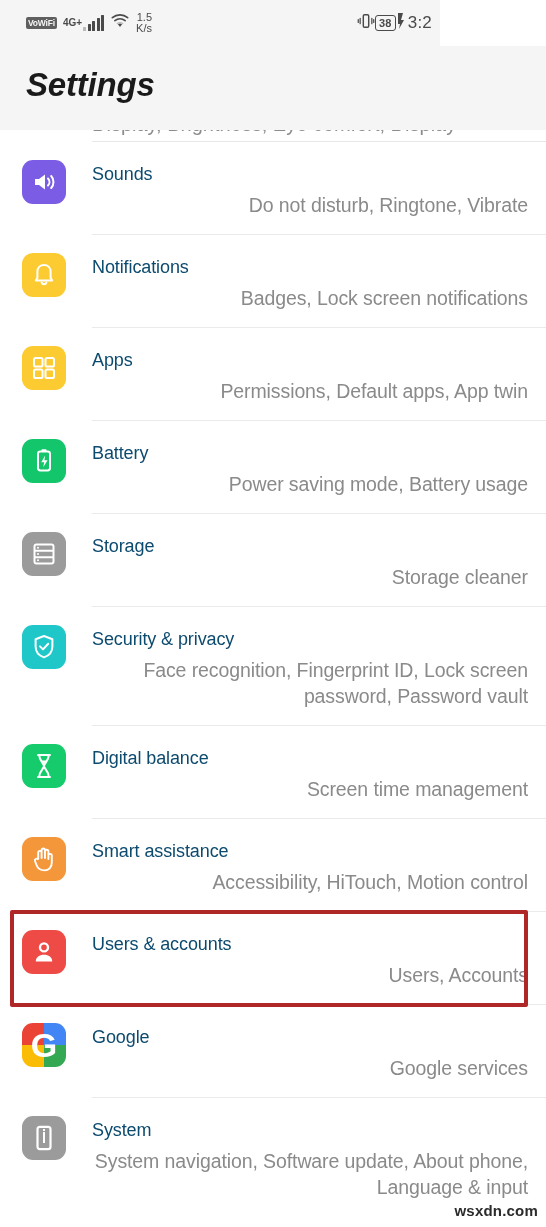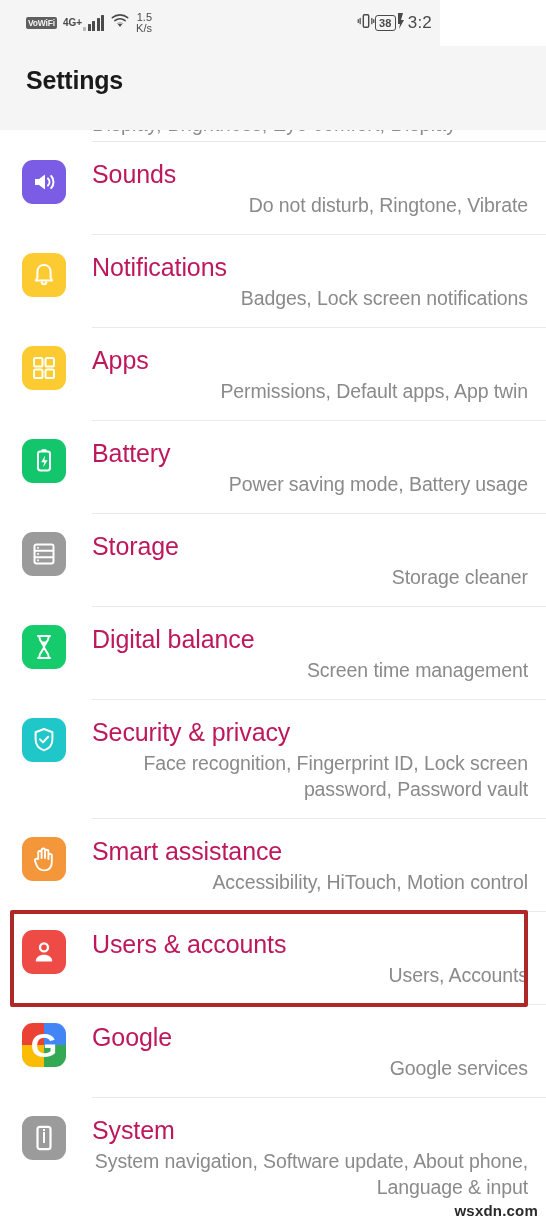--- a/index.html
+++ b/index.html
@@ -44,21 +44,21 @@
   }
   .clock{ font-size:17px; color:#4a4a4a; letter-spacing:.2px; }
 
   
   .header{
     position:absolute; top:46px; left:0; width:546px; height:84px;
     background:#f5f5f5;
   }
   .header h1{
     position:absolute; left:26px; top:20px;
-    font-size:25px; font-weight:bold; color:#1a1a1a; letter-spacing:-.2px;
+    font-size:33px; font-weight:bold; color:#1a1a1a; letter-spacing:-.2px;font-style:italic;
   }
 
   
   .clipped{
     position:absolute; top:130px; left:0; width:546px; height:12px;
     overflow:hidden;
   }
   .clipped .ghost{
     position:absolute; left:92px; top:-17px;
     font-size:20px; color:#8c8c8c; white-space:nowrap;
@@ -78,21 +78,21 @@
   }
   .row:last-child .divider{ display:none; }
   .icon{
     width:44px; height:44px; margin-left:22px; margin-right:26px;
     border-radius:11px; flex:0 0 44px;
     display:flex; align-items:center; justify-content:center;
   }
   .icon svg{ display:block; }
   .texts{ flex:1; padding-right:18px; }
   .title{
-    font-size:25px; color:#be185d; line-height:29px; letter-spacing:-.1px;
+    font-size:18px; color:#0c4a6e; line-height:29px; letter-spacing:-.1px;
   }
   .sub{
     font-size:19.5px; color:#8a8a8a; line-height:26px; margin-top:3px;
     letter-spacing:-.1px;
     text-align:right;
   }
 
   
   .g-tile{ position:relative; overflow:hidden; background:#fff; }
   .g-q{ position:absolute; width:50%; height:50%; }
@@ -242,43 +242,43 @@
         <circle cx="7" cy="19.3" r="1" fill="#ffffff"></circle>
       </svg>
         </div>
         <div class="texts">
           <div class="title">Storage</div>
           <div class="sub">Storage cleaner</div>
         </div>
         <div class="divider"></div>
       </div>
       <div class="row">
+        <div class="icon" style="background: rgb(31, 199, 201);">
+          <svg width="26" height="28" viewBox="0 0 26 28">
+        <path d="M13 3l8.4 3.2v7.2c0 5.4-3.6 9.2-8.4 11-4.8-1.8-8.4-5.6-8.4-11V6.2z" stroke="#ffffff" stroke-width="2" fill="none" stroke-linejoin="round"></path>
+        <path d="M9 13.4l3 3 5.2-5.6" stroke="#ffffff" stroke-width="2" fill="none" stroke-linecap="round" stroke-linejoin="round"></path>
+      </svg>
+        </div>
+        <div class="texts">
+          <div class="title">Security &amp; privacy</div>
+          <div class="sub">Face recognition, Fingerprint ID, Lock screen password, Password vault</div>
+        </div>
+        <div class="divider"></div>
+      </div>
+      <div class="row">
         <div class="icon" style="background: rgb(21, 203, 107);">
           <svg width="22" height="28" viewBox="0 0 22 28">
         <path d="M5 3h12M5 25h12" stroke="#ffffff" stroke-width="2" stroke-linecap="round"></path>
         <path d="M6.2 3c0 6 4.8 8.2 4.8 11s-4.8 5-4.8 11M15.8 3c0 6-4.8 8.2-4.8 11s4.8 5 4.8 11" stroke="#ffffff" stroke-width="2" fill="none"></path>
         <path d="M8.2 8.4h5.6l-2.8 3z" fill="#ffffff"></path>
       </svg>
         </div>
         <div class="texts">
           <div class="title">Digital balance</div>
           <div class="sub">Screen time management</div>
-        </div>
-        <div class="divider"></div>
-      </div>
-      <div class="row">
-        <div class="icon" style="background: rgb(31, 199, 201);">
-          <svg width="26" height="28" viewBox="0 0 26 28">
-        <path d="M13 3l8.4 3.2v7.2c0 5.4-3.6 9.2-8.4 11-4.8-1.8-8.4-5.6-8.4-11V6.2z" stroke="#ffffff" stroke-width="2" fill="none" stroke-linejoin="round"></path>
-        <path d="M9 13.4l3 3 5.2-5.6" stroke="#ffffff" stroke-width="2" fill="none" stroke-linecap="round" stroke-linejoin="round"></path>
-      </svg>
-        </div>
-        <div class="texts">
-          <div class="title">Security &amp; privacy</div>
-          <div class="sub">Face recognition, Fingerprint ID, Lock screen password, Password vault</div>
         </div>
         <div class="divider"></div>
       </div>
       <div class="row">
         <div class="icon" style="background: rgb(244, 150, 58);">
           <svg width="26" height="28" viewBox="0 0 26 28">
         <path d="M7.2 14V7.6a1.7 1.7 0 0 1 3.4 0V13V5.2a1.7 1.7 0 0 1 3.4 0V13V6.4a1.7 1.7 0 0 1 3.4 0V14v-3.4a1.7 1.7 0 0 1 3.4 0v7.2c0 4.4-3 7.6-7.2 7.6-4 0-7-2.2-8.2-5.6l-1.4-3.8a1.7 1.7 0 0 1 2.8-1.8z" stroke="#ffffff" stroke-width="1.9" fill="none" stroke-linejoin="round"></path>
       </svg>
         </div>
         <div class="texts">

